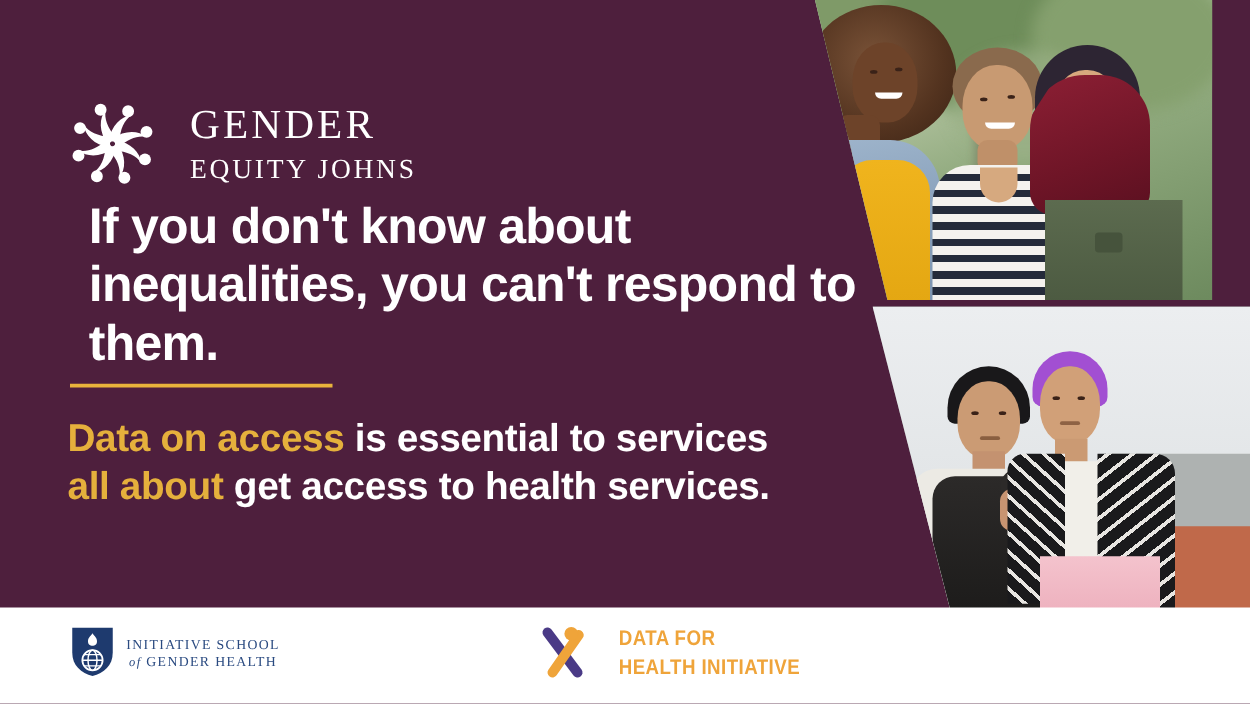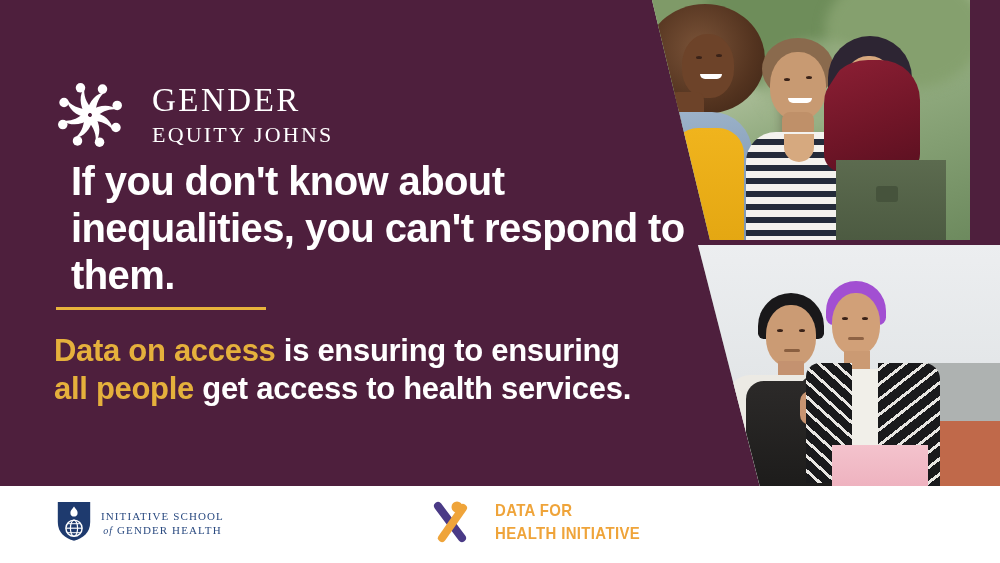--- a/index.html
+++ b/index.html
@@ -250,21 +250,21 @@
     <div class="geu-text">
       <span class="geu-l1">GENDER</span>
       <span class="geu-l2">EQUITY JOHNS</span>
     </div>
   </div>
 
   <div class="headline">If you don't know about inequalities, you can't respond to them.</div>
 
   <div class="rule"></div>
 
-  <div class="subhead"><span class="gold">Data on access</span><span> is ensuring to ensuring </span><span class="gold">all people</span><span> get access to health services.</span></div>
+  <div class="subhead"><span class="gold">Data on access</span><span> is essential to services </span><span class="gold">all about</span><span> get access to health services.</span></div>
 
   <div class="footer">
 
     <div class="jhu">
       <div class="shield">
         <svg viewBox="0 0 40 46" width="36" height="42">
           <path d="M2,2 H38 V24 C38,36 30,42 20,45 C10,42 2,36 2,24 Z" fill="#1E3A6E"></path>
           <path d="M20,7 C22,10 24,11 24,14 C24,17 22,18 20,18 C18,18 16,17 16,14 C16,11 18,10 20,7 Z" fill="#ffffff"></path>
           <circle cx="20" cy="31" r="9" fill="none" stroke="#ffffff" stroke-width="1.6"></circle>
           <ellipse cx="20" cy="31" rx="4" ry="9" fill="none" stroke="#ffffff" stroke-width="1.3"></ellipse>

